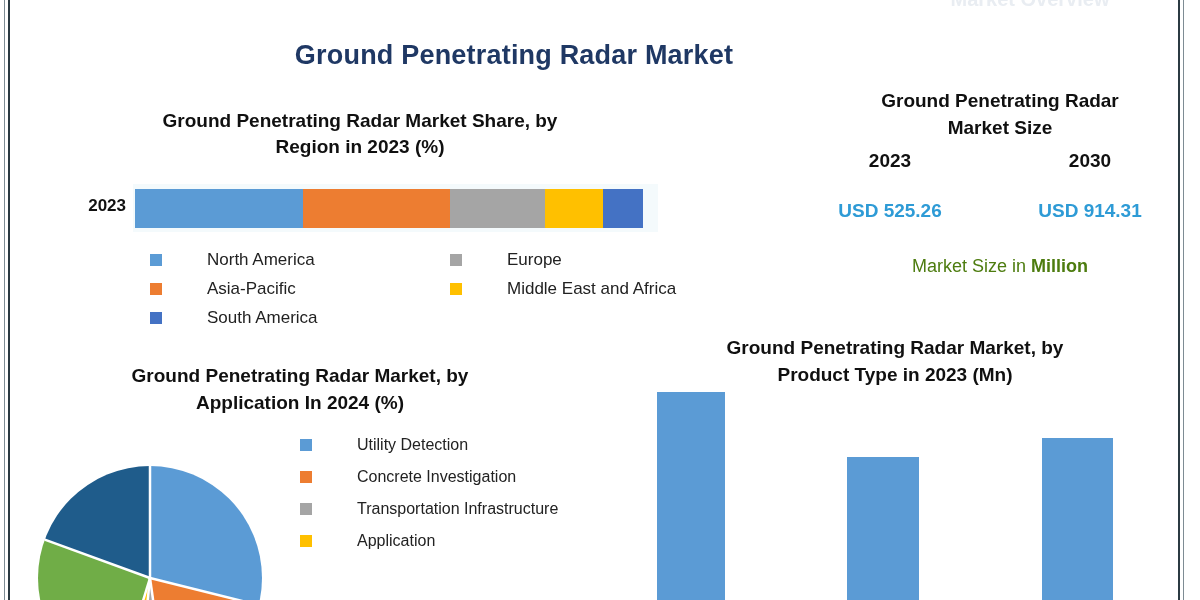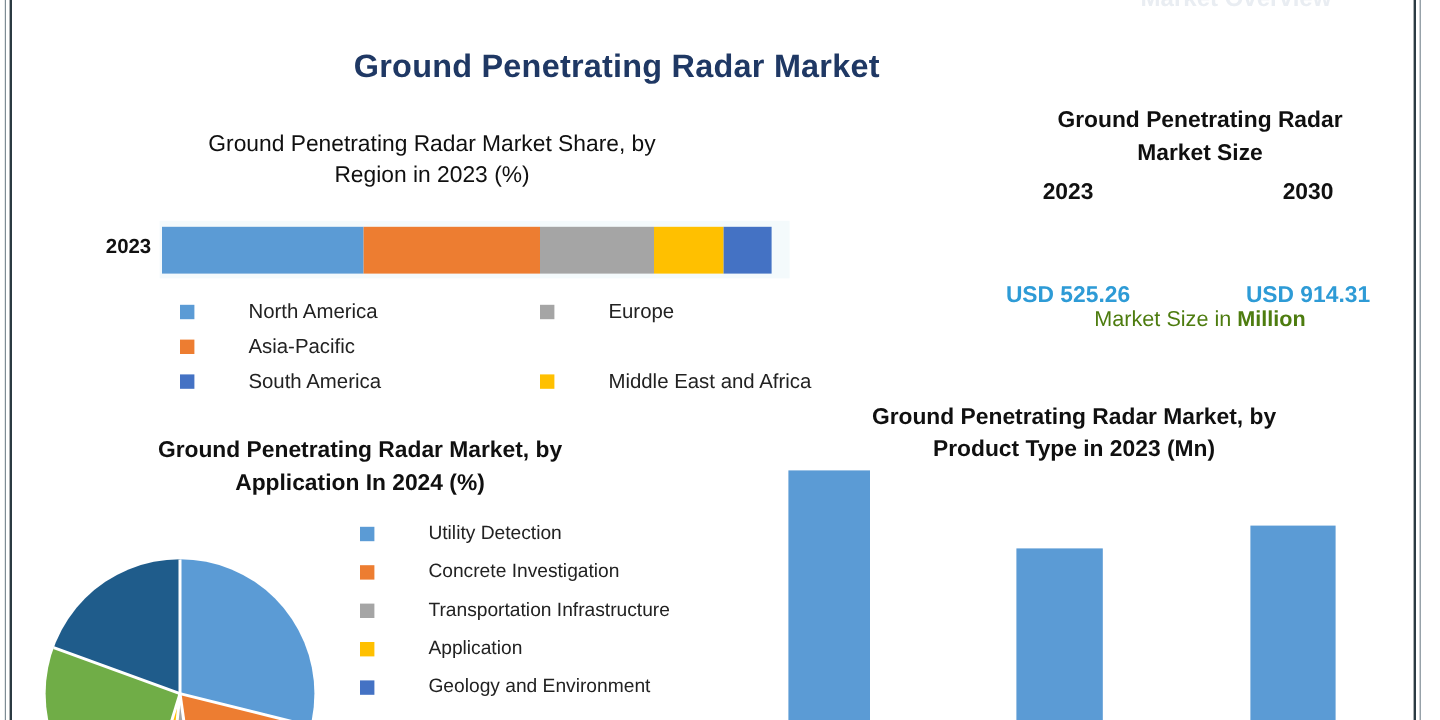--- a/index.html
+++ b/index.html
@@ -52,21 +52,21 @@
     color: #e9edf2;
     white-space: nowrap;
     overflow: hidden;
   }
 
   
   .region-title {
     position: absolute;
     left: 60px; top: 108px; width: 600px;
     text-align: center;
-    font-size: 19px; font-weight: normal; color: #101010;
+    font-size: 19px; font-weight: bold; color: #101010;
     line-height: 1.38;
   }
   .region-axis-label {
     position: absolute;
     left: 64px; top: 196px; width: 62px;
     text-align: right;
     font-size: 17px; font-weight: bold; color: #111;
   }
   .plot-bg {
     position: absolute;
@@ -110,21 +110,21 @@
     top: 150px;
     font-size: 19px; font-weight: bold; color: #111;
     text-align: center; width: 140px;
   }
   .ms-year.y1 { left: 820px; }
   .ms-year.y2 { left: 1020px; }
   .ms-val {
     position: absolute;
     top: 200px;
     font-size: 19px; font-weight: bold; color: #2e9bd6;
-    text-align: center; width: 160px; margin-top: 36px;
+    text-align: center; width: 160px;
   }
   .ms-val.v1 { left: 810px; }
   .ms-val.v2 { left: 1010px; }
   .ms-unit {
     position: absolute;
     left: 820px; top: 256px; width: 360px;
     text-align: center;
     font-size: 18px; color: #4d7c0f;
   }
   .ms-unit b { font-weight: bold; }
@@ -214,27 +214,27 @@
         <span>North America</span>
       </div>
       <div class="lgd">
         <span class="swatch" style="background: rgb(165, 165, 165);"></span>
         <span>Europe</span>
       </div>
       <div class="lgd">
         <span class="swatch" style="background: rgb(237, 125, 49);"></span>
         <span>Asia-Pacific</span>
       </div>
+      <div class="lgd">
+        <span class="swatch" style="background: rgb(255, 192, 0);"></span>
+        <span>Middle East and Africa</span>
+      </div>
       <div class="lgd full">
         <span class="swatch" style="background: rgb(68, 114, 196);"></span>
         <span>South America</span>
-      </div>
-      <div class="lgd">
-        <span class="swatch" style="background: rgb(255, 192, 0);"></span>
-        <span>Middle East and Africa</span>
       </div>
     </div>
 
   <div class="ms-title">
     <div>Ground Penetrating Radar</div>
     <div>Market Size</div>
   </div>
   <div class="ms-year y1">2023</div>
   <div class="ms-year y2">2030</div>
   <div class="ms-val v1">USD 525.26</div>
@@ -268,24 +268,20 @@
         <span>Concrete Investigation</span>
       </div>
       <div class="lgd">
         <span class="swatch" style="background: rgb(165, 165, 165);"></span>
         <span>Transportation Infrastructure</span>
       </div>
       <div class="lgd">
         <span class="swatch" style="background: rgb(255, 192, 0);"></span>
         <span>Application</span>
       </div>
-      <div class="lgd">
-        <span class="swatch" style="background: rgb(68, 114, 196);"></span>
-        <span>Geology and Environment</span>
-      </div>
     </div>
 
   <div class="pt-title">
     <div>Ground Penetrating Radar Market, by</div>
     <div>Product Type in 2023 (Mn)</div>
   </div>
   <div class="pt-chart" id="product-type-chart">
       <div class="pt-bar" title="Bar 1: 208" style="left: 17px; width: 68px; height: 208px; background: rgb(91, 155, 213);"></div>
       <div class="pt-bar" title="Bar 2: 143" style="left: 207px; width: 72px; height: 143px; background: rgb(91, 155, 213);"></div>
       <div class="pt-bar" title="Bar 3: 162" style="left: 402px; width: 71px; height: 162px; background: rgb(91, 155, 213);"></div>

